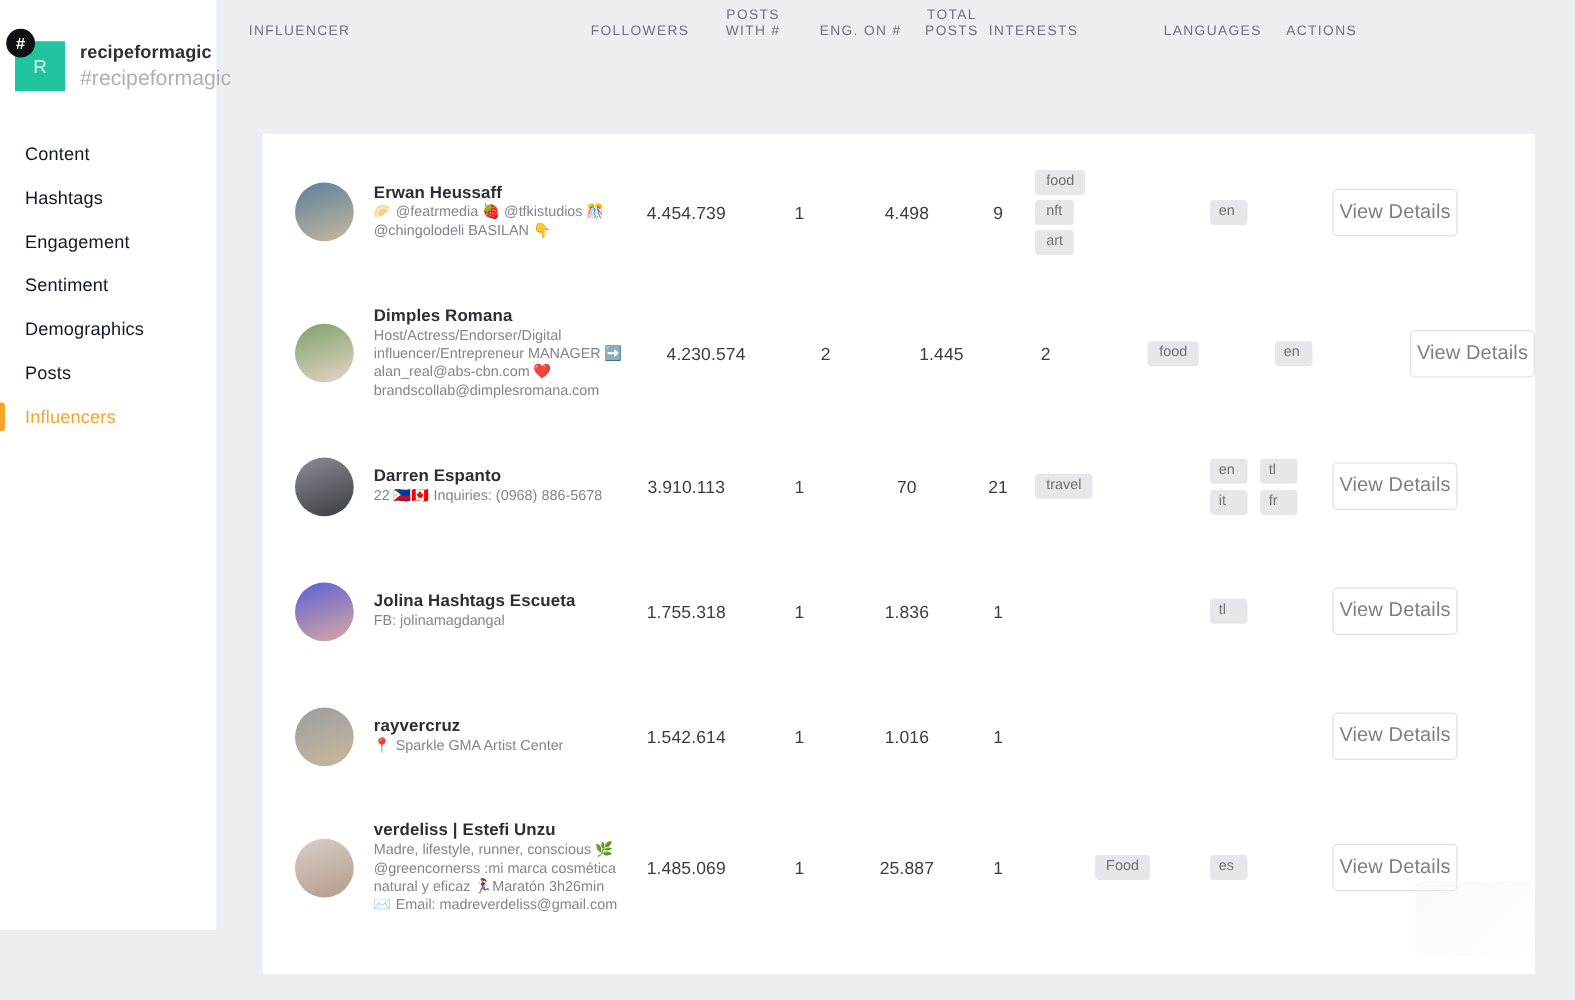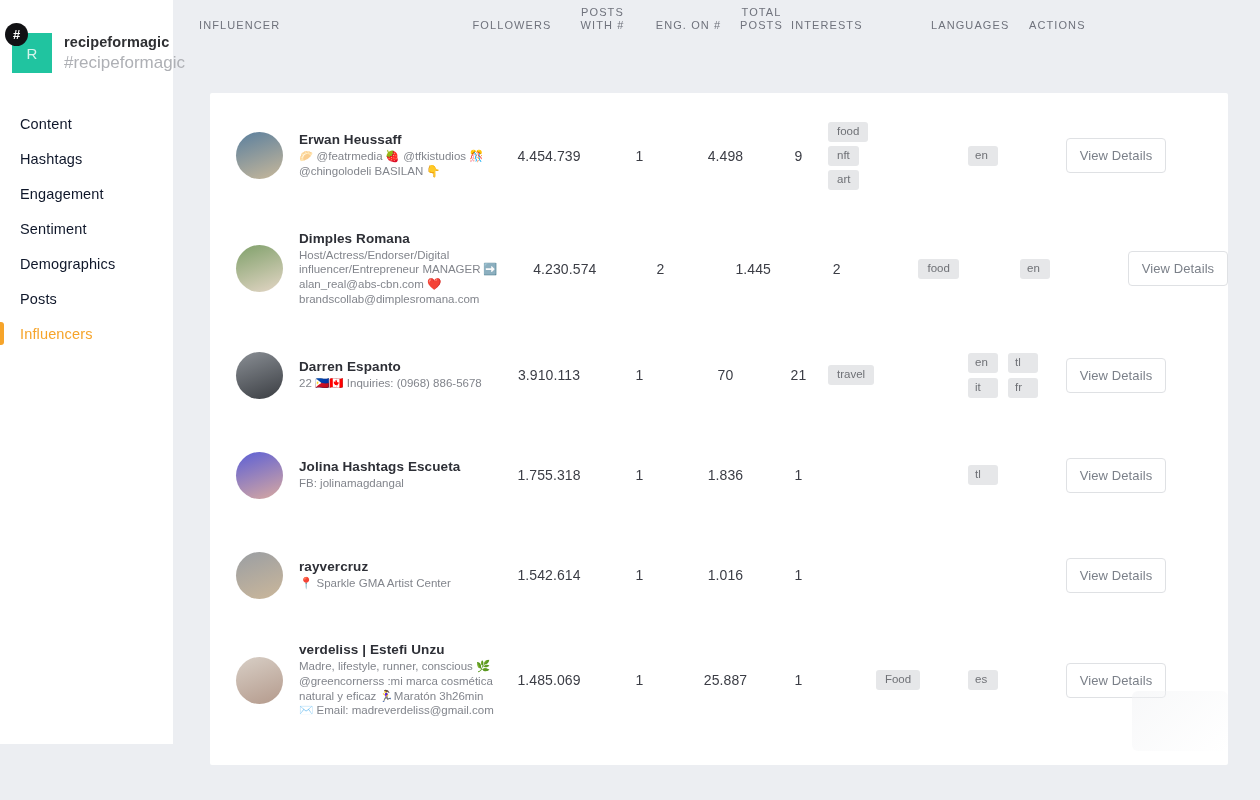--- a/index.html
+++ b/index.html
@@ -76,21 +76,21 @@
   .th {
     font-size: 11px;
     letter-spacing: 1.1px;
     color: #6f727c;
     line-height: 13px;
     padding-bottom: 13px;
     text-transform: uppercase;
   }
   .card {
     position: absolute;
-    left: 37px; top: 93px;
+    left: 37px; top: 107px;
     width: 1018px; height: 672px;
     background: #ffffff;
     border-radius: 2px;
   }
   .row {
     display: flex;
     align-items: center;
     padding-left: 26px;
     position: relative;
   }
@@ -142,21 +142,21 @@
     line-height: 13px;
     display: inline-block;
   }
   .lang-wrap { display: flex; flex-wrap: wrap; gap: 5px 10px; width: 76px; }
   .lang-wrap .tag { min-width: 30px; text-align: left; padding: 3px 7px 4px; }
 
   .btn-details {
     border: 1px solid #dfe1e4;
     background: #ffffff;
     color: #7b8089;
-    font-size: 13px;
+    font-size: 16px;
     border-radius: 4px;
     padding: 9px 0;
     width: 100px;
     text-align: center;
     font-family: "Liberation Sans", sans-serif;
     cursor: pointer;
     letter-spacing: .1px;
   }
 
   .ghost-widget {

